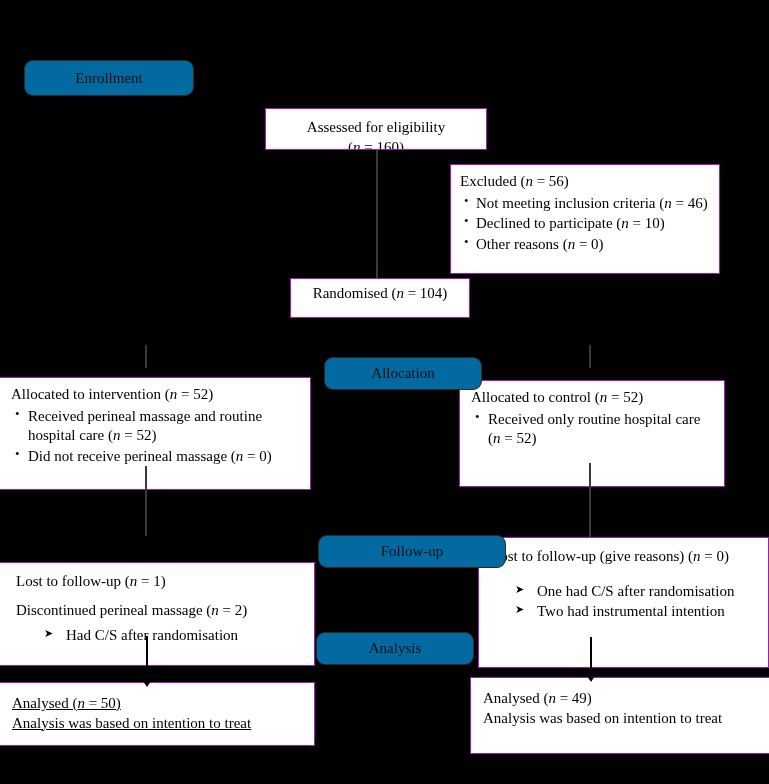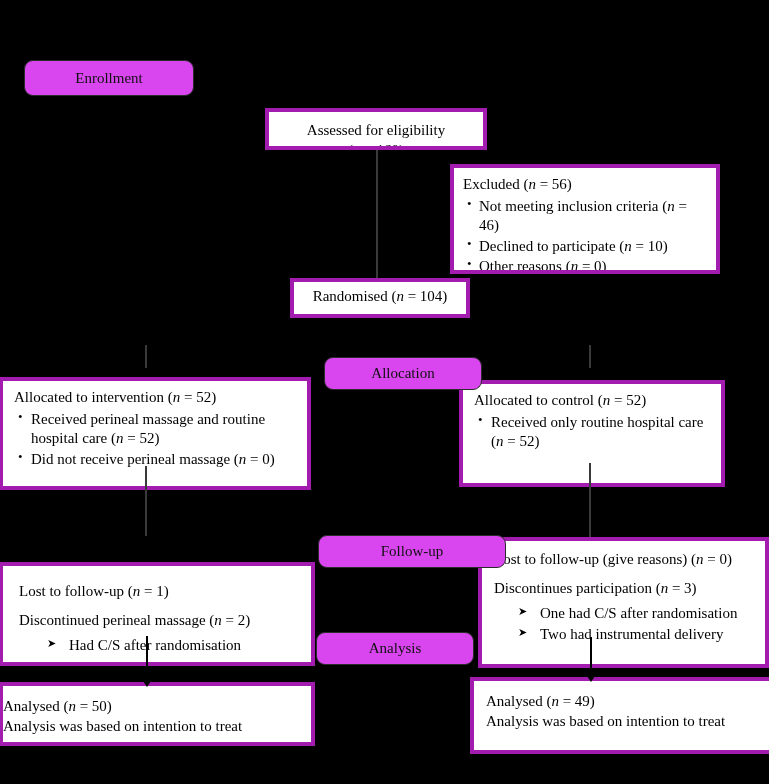--- a/index.html
+++ b/index.html
@@ -14,37 +14,37 @@
     height: 784px;
     background: #000000;
     overflow: hidden;
     font-family: "Liberation Serif", "DejaVu Serif", serif;
     color: #000000;
   }
 
   
   .stage {
     position: absolute;
-    background: #d946ef;
+    background: #0369a1;
     border: 1px solid #2b2b2b;
     border-radius: 9px;
     display: flex;
     align-items: center;
     justify-content: center;
     font-size: 15px;
     color: #111111;
     z-index: 6;
     box-sizing: border-box;
   }
 
   
   .box {
     position: absolute;
     background: #ffffff;
-    border: 4px solid #a21caf;
+    border: 1px solid #a21caf;
     box-sizing: border-box;
     z-index: 4;
     font-size: 15px;
     line-height: 1.30;
     color: #000000;
     overflow: hidden;
   }
   .box .pad {
     padding: 7px 9px 6px 9px;
   }
@@ -196,54 +196,53 @@
   <div class="vline light" style="left:145px; top:490px; height:46px;"></div>
 
   <div class="vline light over" style="left:589px; top:463px; height:24px;"></div>
   <div class="vline light" style="left:589px; top:487px; height:50px;"></div>
 
   <div class="stage" style="left:318px; top:535px; width:188px; height:33px;">
     <span>Follow-up</span>
   </div>
 
   <div class="box" style="left:-1px; top:562px; width:316px; height:104px;">
-    <div class="pad" style="padding-left:16px; padding-top:9px;margin-top:7px;">
+    <div class="pad" style="padding-left:16px; padding-top:9px;">
       <span class="line">Lost to follow-up (<em class="it">n</em> = 1)</span>
       <div class="spacer"></div>
       <span class="line">Discontinued perineal massage (<em class="it">n</em> = 2)</span>
       <ul class="arr">
         <li>Had C/S after randomisation</li>
       </ul>
     </div>
   </div>
 
   <div class="box" style="left:478px; top:537px; width:291px; height:131px;">
     <div class="pad" style="padding-left:12px; padding-top:9px;">
       <span class="line">Lost to follow-up (give reasons) (<em class="it">n</em> = 0)</span>
       <div class="spacer"></div>
-      <span class="line">Discontinues participation (<em class="it">n</em> = 3)</span>
       <ul class="arr" style="padding-left:24px;">
         <li>One had C/S after randomisation</li>
-        <li>Two had instrumental delivery</li>
+        <li>Two had instrumental intention</li>
       </ul>
     </div>
   </div>
 
   <div class="stage" style="left:316px; top:632px; width:158px; height:33px;">
     <span>Analysis</span>
   </div>
 
   <div class="vline over" style="left:146px; top:636px; height:46px;"></div>
   <div class="arrowhead over" style="left:141px; top:678px;"></div>
 
   <div class="vline over" style="left:590px; top:637px; height:40px;"></div>
   <div class="arrowhead over" style="left:585px; top:673px;"></div>
 
   <div class="box" style="left:-1px; top:682px; width:316px; height:64px;">
-    <div class="pad" style="padding-left:0; padding-top:11px;">
+    <div class="pad" style="padding-left:12px; padding-top:11px;text-decoration:underline;">
       <span class="line">Analysed (<em class="it">n</em> = 50)</span>
       <span class="line">Analysis was based on intention to treat</span>
     </div>
   </div>
 
   <div class="box" style="left:470px; top:677px; width:336px; height:77px;">
     <div class="pad" style="padding-left:12px; padding-top:11px;">
       <span class="line">Analysed (<em class="it">n</em> = 49)</span>
       <span class="line wrap">Analysis was based on intention to treat</span>
     </div>

